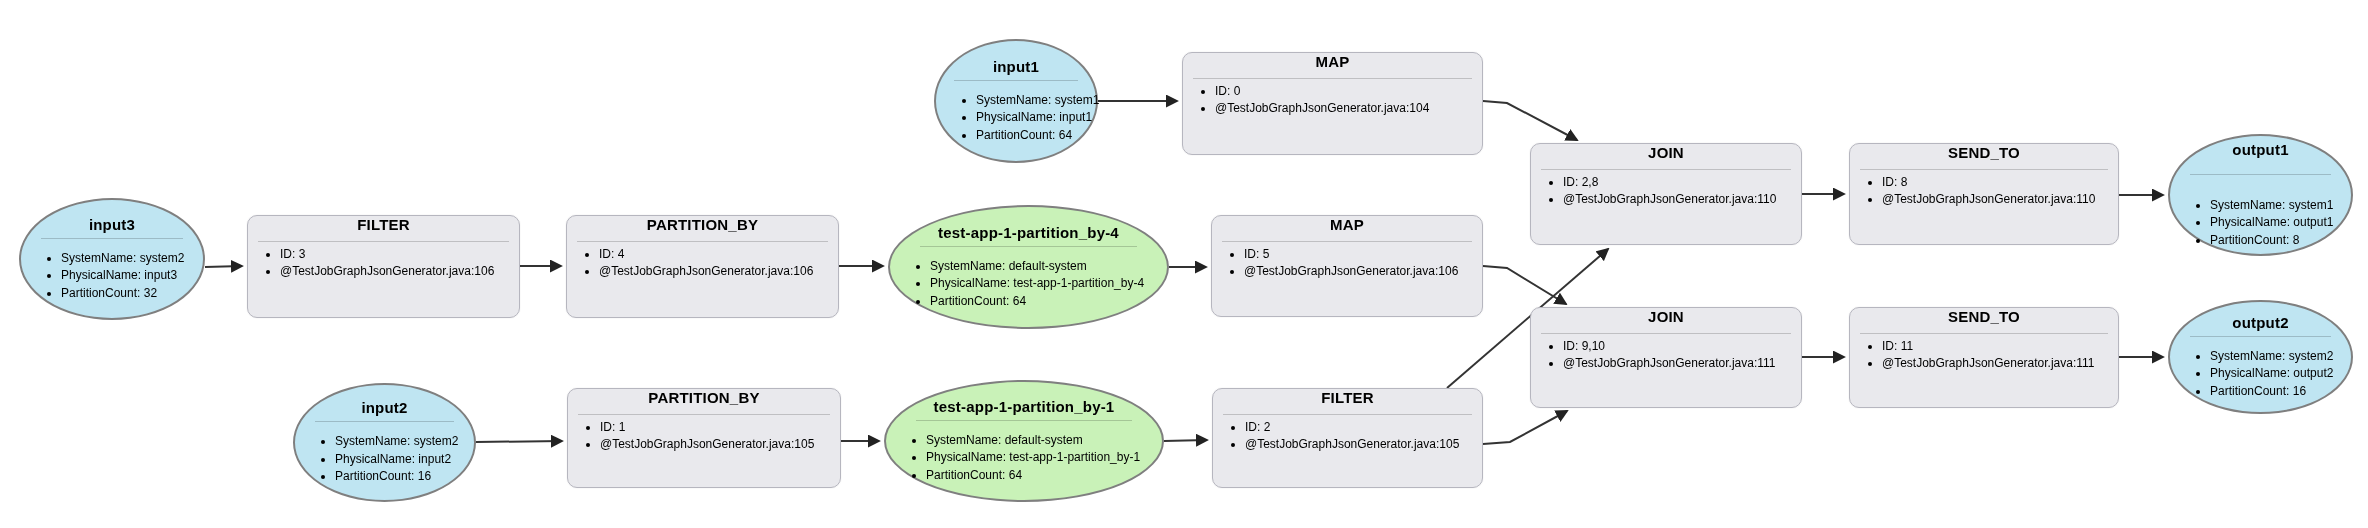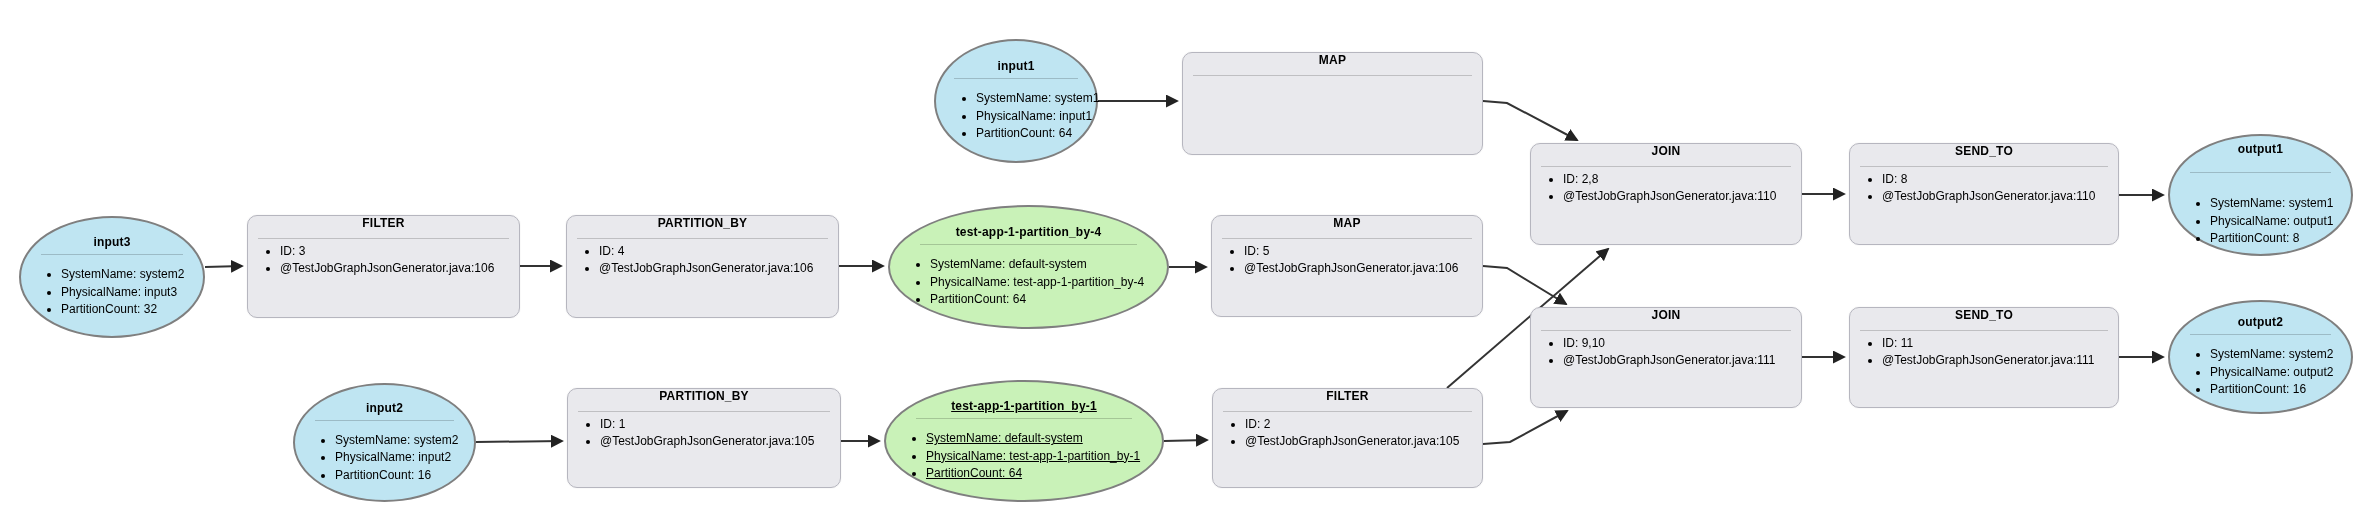--- a/index.html
+++ b/index.html
@@ -26,21 +26,21 @@
     stroke: var(--edge-color, #333333);
     stroke-width: 2;
   }
   .node {
     position: absolute;
     box-sizing: border-box;
     color: #000;
   }
   .node .node-title {
     font-weight: bold;
-    font-size: 12px;
+    font-size: 15px;
     text-align: center;
     white-space: nowrap;
     letter-spacing: 0.2px;
   }
   .node .node-divider {
     border-top: 1px solid rgba(0,0,0,0.18);
   }
   .node ul.node-attrs {
     margin: 4px 0 0 0;
     padding-left: 32px;
@@ -116,22 +116,26 @@
         <div class="node-divider"></div>
         <ul class="node-attrs">
           <li>SystemName: system1</li>
           <li>PhysicalName: input1</li>
           <li>PartitionCount: 64</li>
         </ul>
       </div>
       <div class="node op" style="left: 1182px; top: 52px; width: 301px; height: 103px;">
         <div class="node-title">MAP</div>
         <div class="node-divider"></div>
-      </div>
-      <div class="node stream fill-blue" style="left: 19px; top: 216px; width: 186px; height: 122px;">
+        <ul class="node-attrs">
+          <li>ID: 0</li>
+          <li>@TestJobGraphJsonGenerator.java:104</li>
+        </ul>
+      </div>
+      <div class="node stream fill-blue" style="left: 19px; top: 198px; width: 186px; height: 122px;">
         <div class="node-title">input3</div>
         <div class="node-divider"></div>
         <ul class="node-attrs">
           <li>SystemName: system2</li>
           <li>PhysicalName: input3</li>
           <li>PartitionCount: 32</li>
         </ul>
       </div>
       <div class="node op" style="left: 247px; top: 215px; width: 273px; height: 103px;">
         <div class="node-title">FILTER</div>
@@ -176,21 +180,21 @@
         </ul>
       </div>
       <div class="node op" style="left: 567px; top: 388px; width: 274px; height: 100px;">
         <div class="node-title">PARTITION_BY</div>
         <div class="node-divider"></div>
         <ul class="node-attrs">
           <li>ID: 1</li>
           <li>@TestJobGraphJsonGenerator.java:105</li>
         </ul>
       </div>
-      <div class="node stream fill-green" style="left: 884px; top: 380px; width: 280px; height: 122px; text-decoration: underline;">
+      <div class="node stream fill-green" style="left: 884px; top: 380px; width: 280px; height: 122px;">
         <div class="node-title">test-app-1-partition_by-1</div>
         <div class="node-divider"></div>
         <ul class="node-attrs">
           <li>SystemName: default-system</li>
           <li>PhysicalName: test-app-1-partition_by-1</li>
           <li>PartitionCount: 64</li>
         </ul>
       </div>
       <div class="node op" style="left: 1212px; top: 388px; width: 271px; height: 100px;">
         <div class="node-title">FILTER</div>

